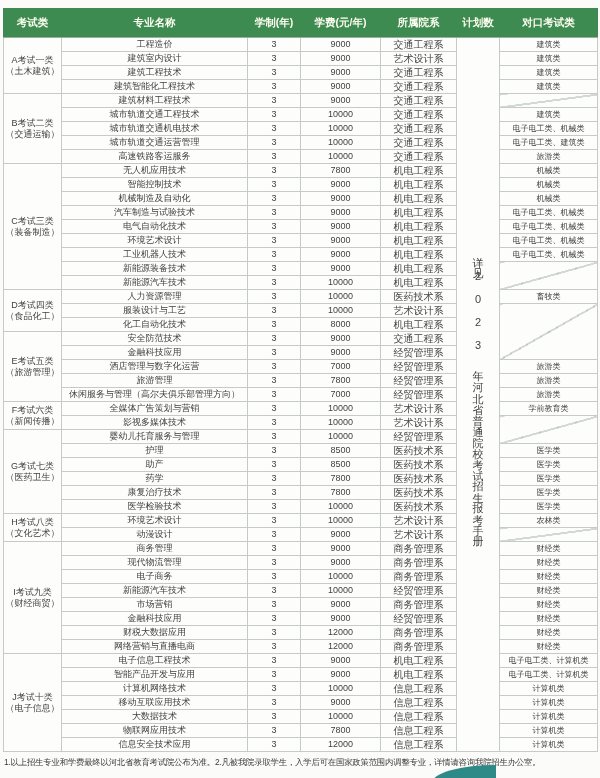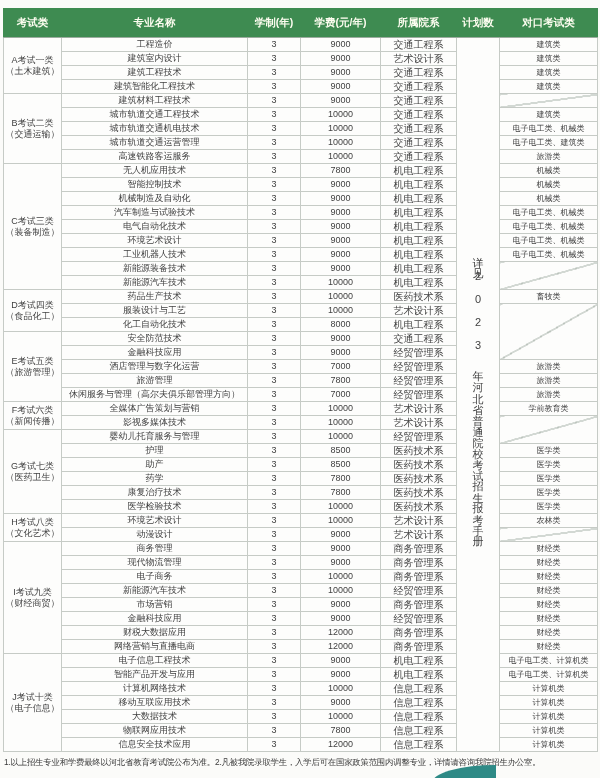--- a/index.html
+++ b/index.html
@@ -245,21 +245,21 @@
           <td class="major-cell">新能源汽车技术</td>
           <td class="years-cell">3</td>
           <td class="fee-cell">10000</td>
           <td class="dept-cell">机电工程系</td>
         </tr>
         <tr class="group-start">
           <td class="exam-cell" rowspan="3">
             <div class="exam-line">D考试四类</div>
             <div class="exam-line">（食品化工）</div>
           </td>
-          <td class="major-cell">药品生产技术</td>
+          <td class="major-cell">人力资源管理</td>
           <td class="years-cell">3</td>
           <td class="fee-cell">10000</td>
           <td class="dept-cell">医药技术系</td>
           <td class="match-cell">畜牧类</td>
         </tr>
         <tr>
           <td class="major-cell">服装设计与工艺</td>
           <td class="years-cell">3</td>
           <td class="fee-cell">10000</td>
           <td class="dept-cell">艺术设计系</td>

